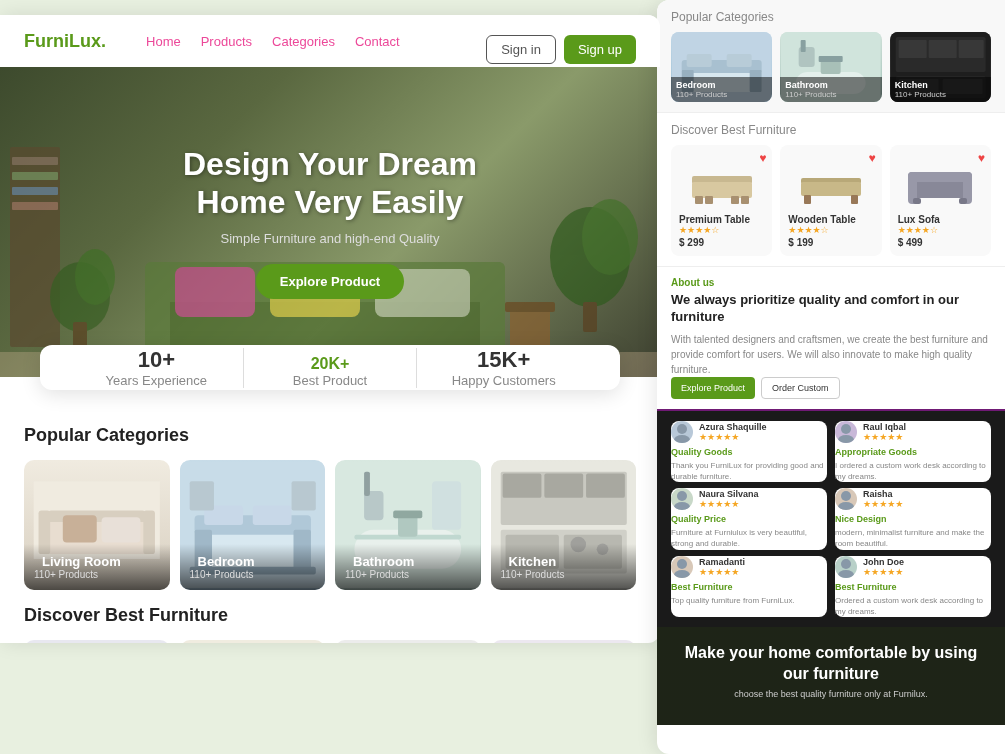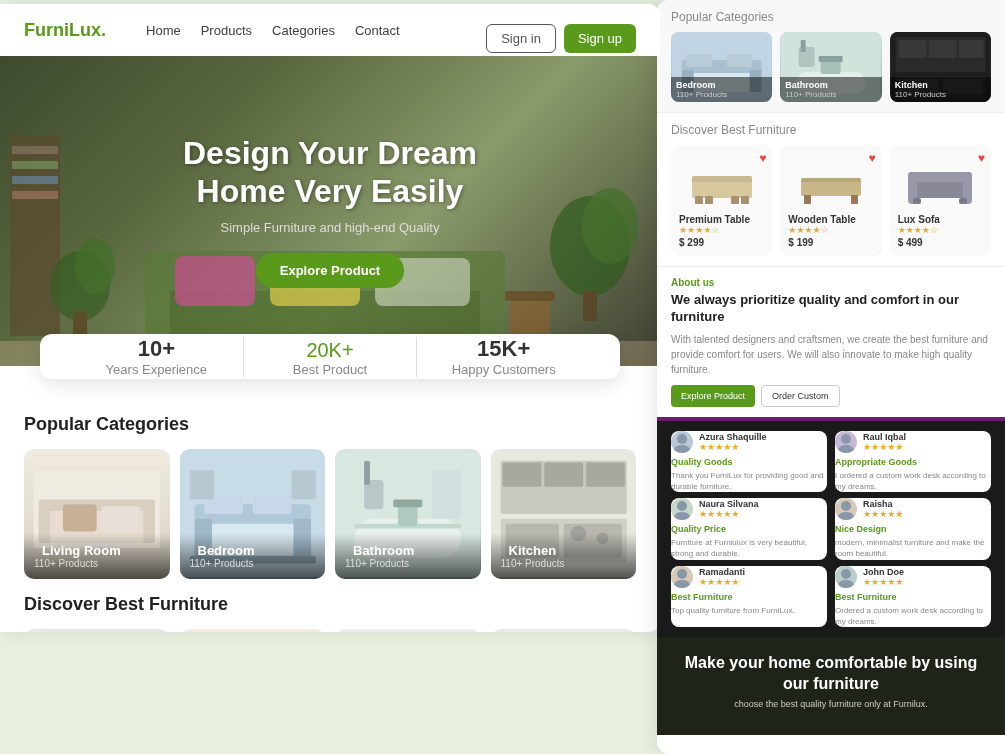--- a/index.html
+++ b/index.html
@@ -1,21 +1,21 @@
 <!DOCTYPE html>
 <html><head>
   <meta charset="utf-8">
   <style>
     * { margin: 0; padding: 0; box-sizing: border-box; }
     body { font-family: 'Segoe UI', Arial, sans-serif; background: #e8f0e0; width: 1005px; height: 754px; overflow: hidden; position: relative; }
 
     
     .left-panel {
       position: absolute;
-      left: 0; top: 4px;
+      left: 0; top: 15px;
       width: 660px;
       height: 628px;
       background: #fff;
       overflow: hidden;
       border-radius: 0 12px 12px 0;
       box-shadow: 2px 0 20px rgba(0,0,0,0.1);
     }
 
     
     .navbar {
@@ -24,21 +24,21 @@
       height: 52px;
       background: #fff;
       display: flex;
       align-items: center;
       padding: 0 24px;
       z-index: 10;
     }
     .logo { font-size: 18px; font-weight: 700; color: #333; margin-right: 40px; }
     .logo span { color: #5a9a1a; }
     .nav-links { display: flex; gap: 20px; flex: 1; }
-    .nav-links a { font-size: 13px; color: #404040; text-decoration: none; }
+    .nav-links a { font-size: 13px; color: #ec4899; text-decoration: none; }
     .nav-actions { display: flex; gap: 8px; margin-top: 16px; }
     .btn-signin { padding: 6px 14px; border: 1px solid #555; border-radius: 6px; font-size: 13px; background: #fff; color: #555; cursor: pointer; }
     .btn-signup { padding: 6px 14px; border: none; border-radius: 6px; font-size: 13px; background: #5a9a1a; color: #fff; cursor: pointer; }
 
     
     .hero {
       position: absolute;
       top: 52px; left: 0; right: 0;
       height: 310px;
       background: linear-gradient(rgba(0,0,0,0.3), rgba(0,0,0,0.2)), #6b7c4a;
@@ -60,21 +60,21 @@
       left: 40px; right: 40px;
       background: #fff;
       border-radius: 12px;
       box-shadow: 0 4px 20px rgba(0,0,0,0.12);
       display: flex;
       align-items: flex-end;
       padding: 2px 30px;
       z-index: 5;
     }
     .stat-item { flex: 1; text-align: center; }
-    .stat-num { font-size: 20px; font-weight: 400; color: #5a9a1a; }
+    .stat-num { font-size: 16px; font-weight: 700; color: #5a9a1a; }
     .stat-num-normal { font-size: 22px; font-weight: 800; color: #333; }
     .stat-label { font-size: 13px; color: #888; }
     .stat-divider { width: 1px; height: 40px; background: #ddd; }
 
     
     .section { position: absolute; top: 410px; left: 0; right: 0; padding: 0 24px; }
     .section-title { font-size: 18px; font-weight: 700; color: #222; margin-bottom: 14px; }
     .categories-grid { display: flex; gap: 10px; }
     .cat-card {
       flex: 1;
@@ -148,24 +148,24 @@
       padding: 8px;
       position: relative;
     }
     .product-heart { position: absolute; top: 6px; right: 6px; color: #e44; font-size: 12px; cursor: pointer; }
     .product-img { width: 100%; height: 55px; display: flex; align-items: center; justify-content: center; margin-bottom: 6px; }
     .product-name { font-size: 10px; font-weight: 600; color: #333; }
     .product-stars { color: #f5a623; font-size: 9px; }
     .product-price { font-size: 10px; font-weight: 700; color: #333; margin-top: 2px; }
 
     
-    .right-about { padding: 10px 14px; border-bottom: 4px solid #701a75; background: #fff; }
+    .right-about { padding: 10px 14px; border-bottom: 2px solid #701a75; background: #fff; }
     .about-tag { font-size: 10px; color: #5a9a1a; font-weight: 600; margin-bottom: 4px; }
     .about-title { font-size: 13px; font-weight: 700; color: #222; line-height: 1.3; margin-bottom: 6px; }
-    .about-text { font-size: 10px; color: #888; line-height: 1.5; margin-bottom: 8px; }
+    .about-text { font-size: 10px; color: #888; line-height: 1.5; }
     .about-btns { display: flex; gap: 6px; }
     .btn-explore-sm { padding: 5px 10px; background: #5a9a1a; color: #fff; border: none; border-radius: 4px; font-size: 9px; cursor: pointer; }
     .btn-order-sm { padding: 5px 10px; background: #fff; color: #333; border: 1px solid #ccc; border-radius: 4px; font-size: 9px; cursor: pointer; }
 
     
     .right-testimonials { background: #1a1a1a; padding: 10px 14px; }
     .testimonials-row { display: flex; gap: 8px; }
     .testimonial-card { flex: 1; background: #fff; border-radius: 8px; padding: 0; }
     .t-header { display: flex; align-items: center; gap: 6px; margin-bottom: 4px; }
     .t-avatar { width: 22px; height: 22px; border-radius: 50%; background: #ddd; display: flex; align-items: center; justify-content: center; font-size: 8px; color: #888; overflow: hidden; }

